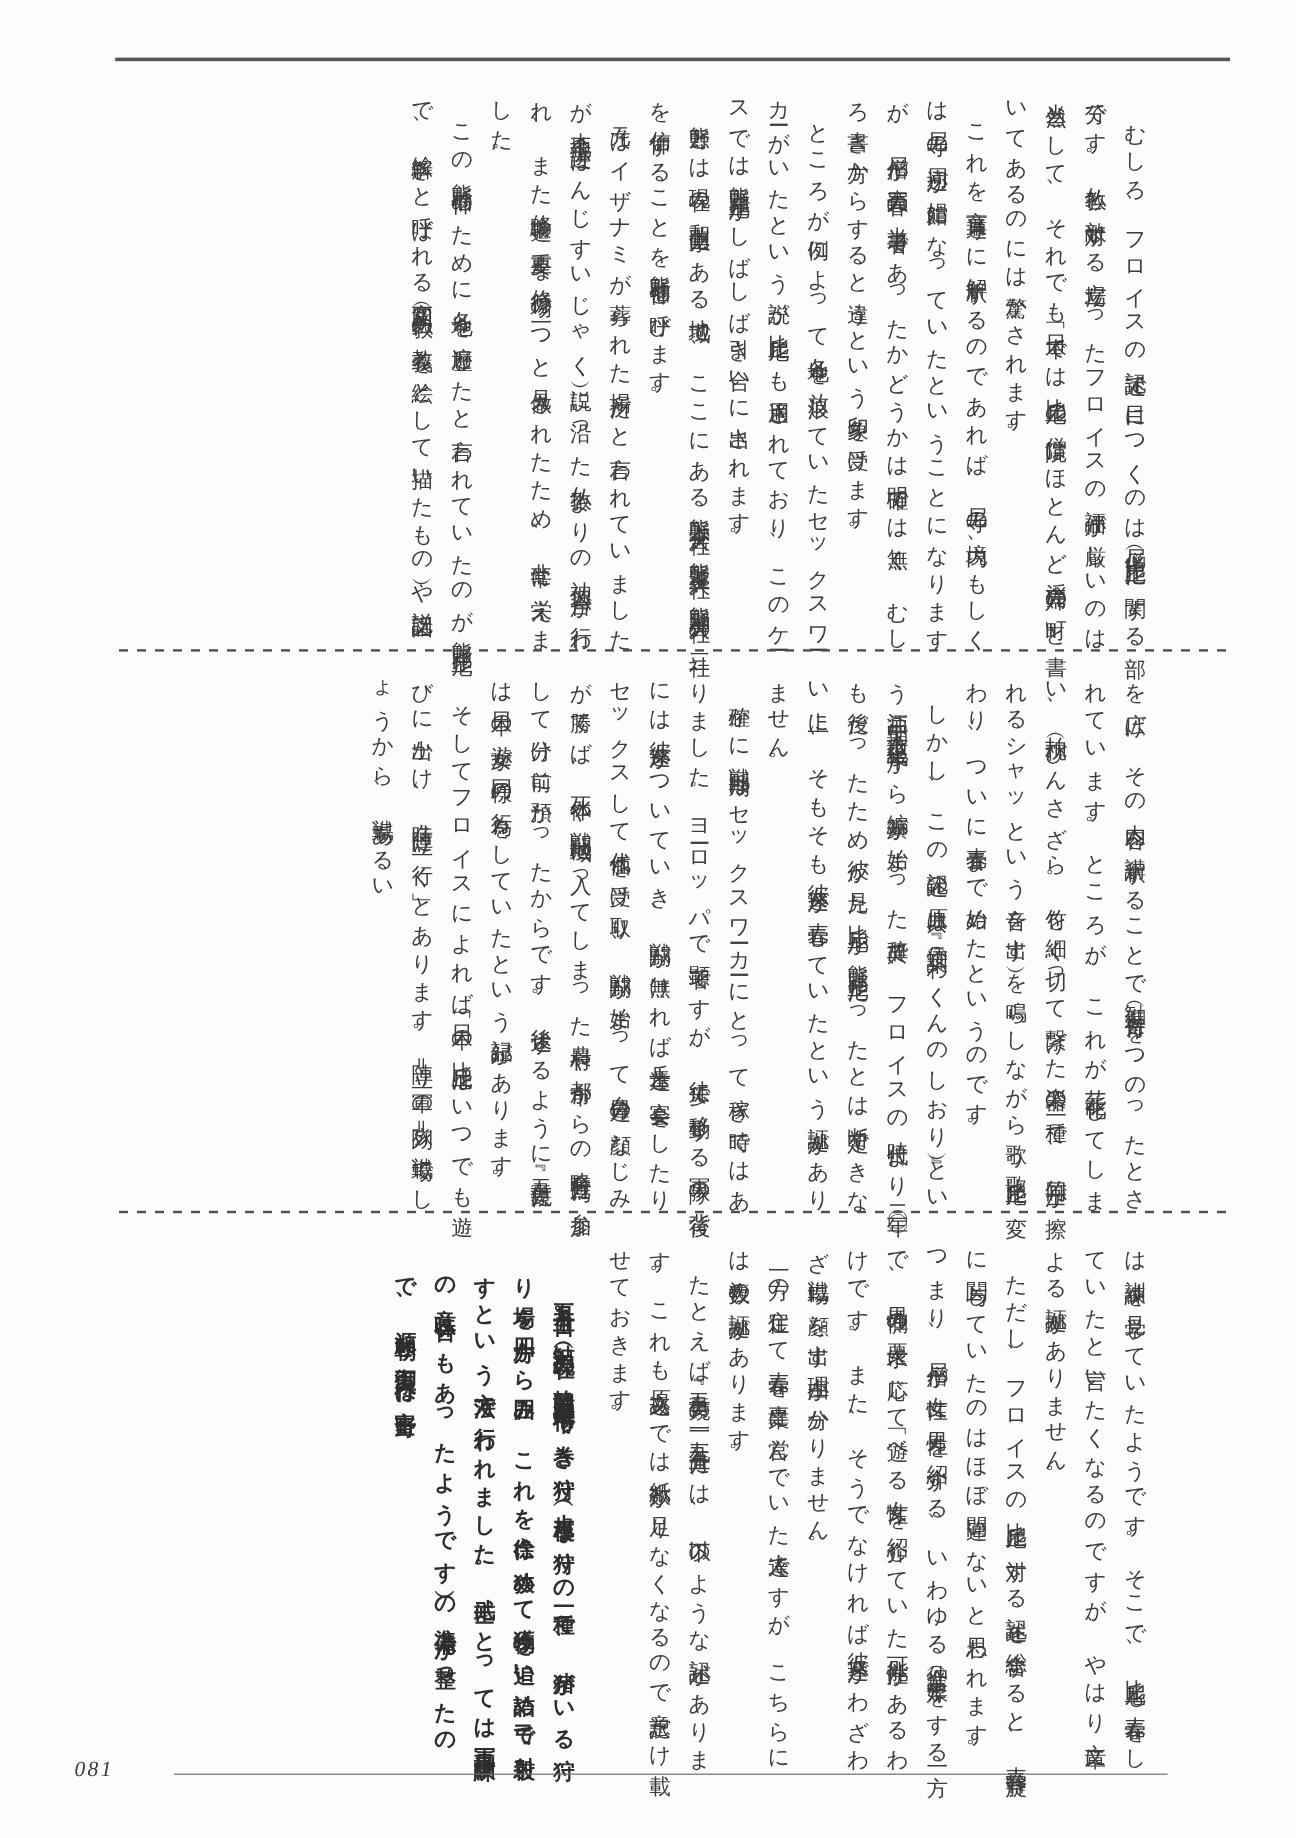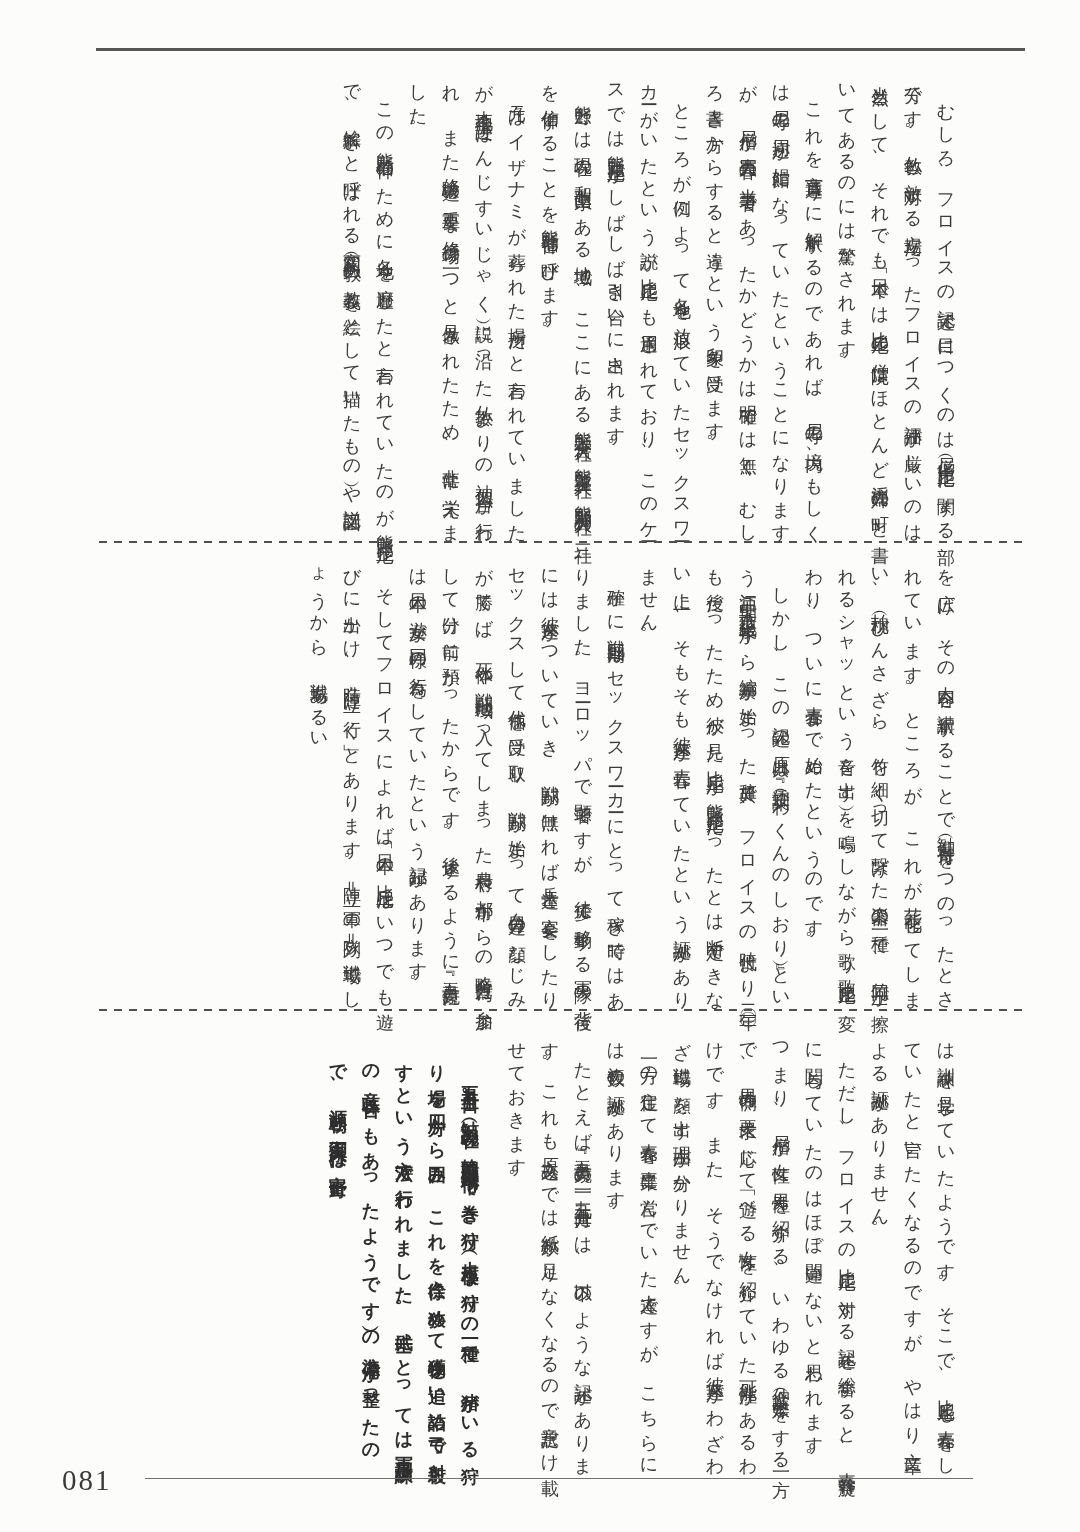--- a/index.html
+++ b/index.html
@@ -31,21 +31,21 @@
   .sec p.cont{text-indent:0;}
   .sec p.quote{
     font-family:"Liberation Sans", sans-serif;
     font-weight:700;color:#2e2e2e;
     padding-inline-start:22px;   
     padding-inline-end:14px;     
     margin-block-start:14px;     
     text-indent:1.05em;
   }
   
-  .page-number{position:absolute;left:62px;top:1464px;font-size:29px;letter-spacing:2px;color:#3a3a3a;}
+  .page-number{position:absolute;left:62px;top:1464px;font-size:18px;letter-spacing:2px;color:#3a3a3a;font-style:italic;}
   .footer-rule{position:absolute;left:145px;top:1478px;width:828px;height:1px;background:#6f6f6f;}
 </style>
 </head>
 <body>
 
 <div class="page">
 
   <div class="top-rule"></div>
 
   <section class="sec" id="sec-1">

